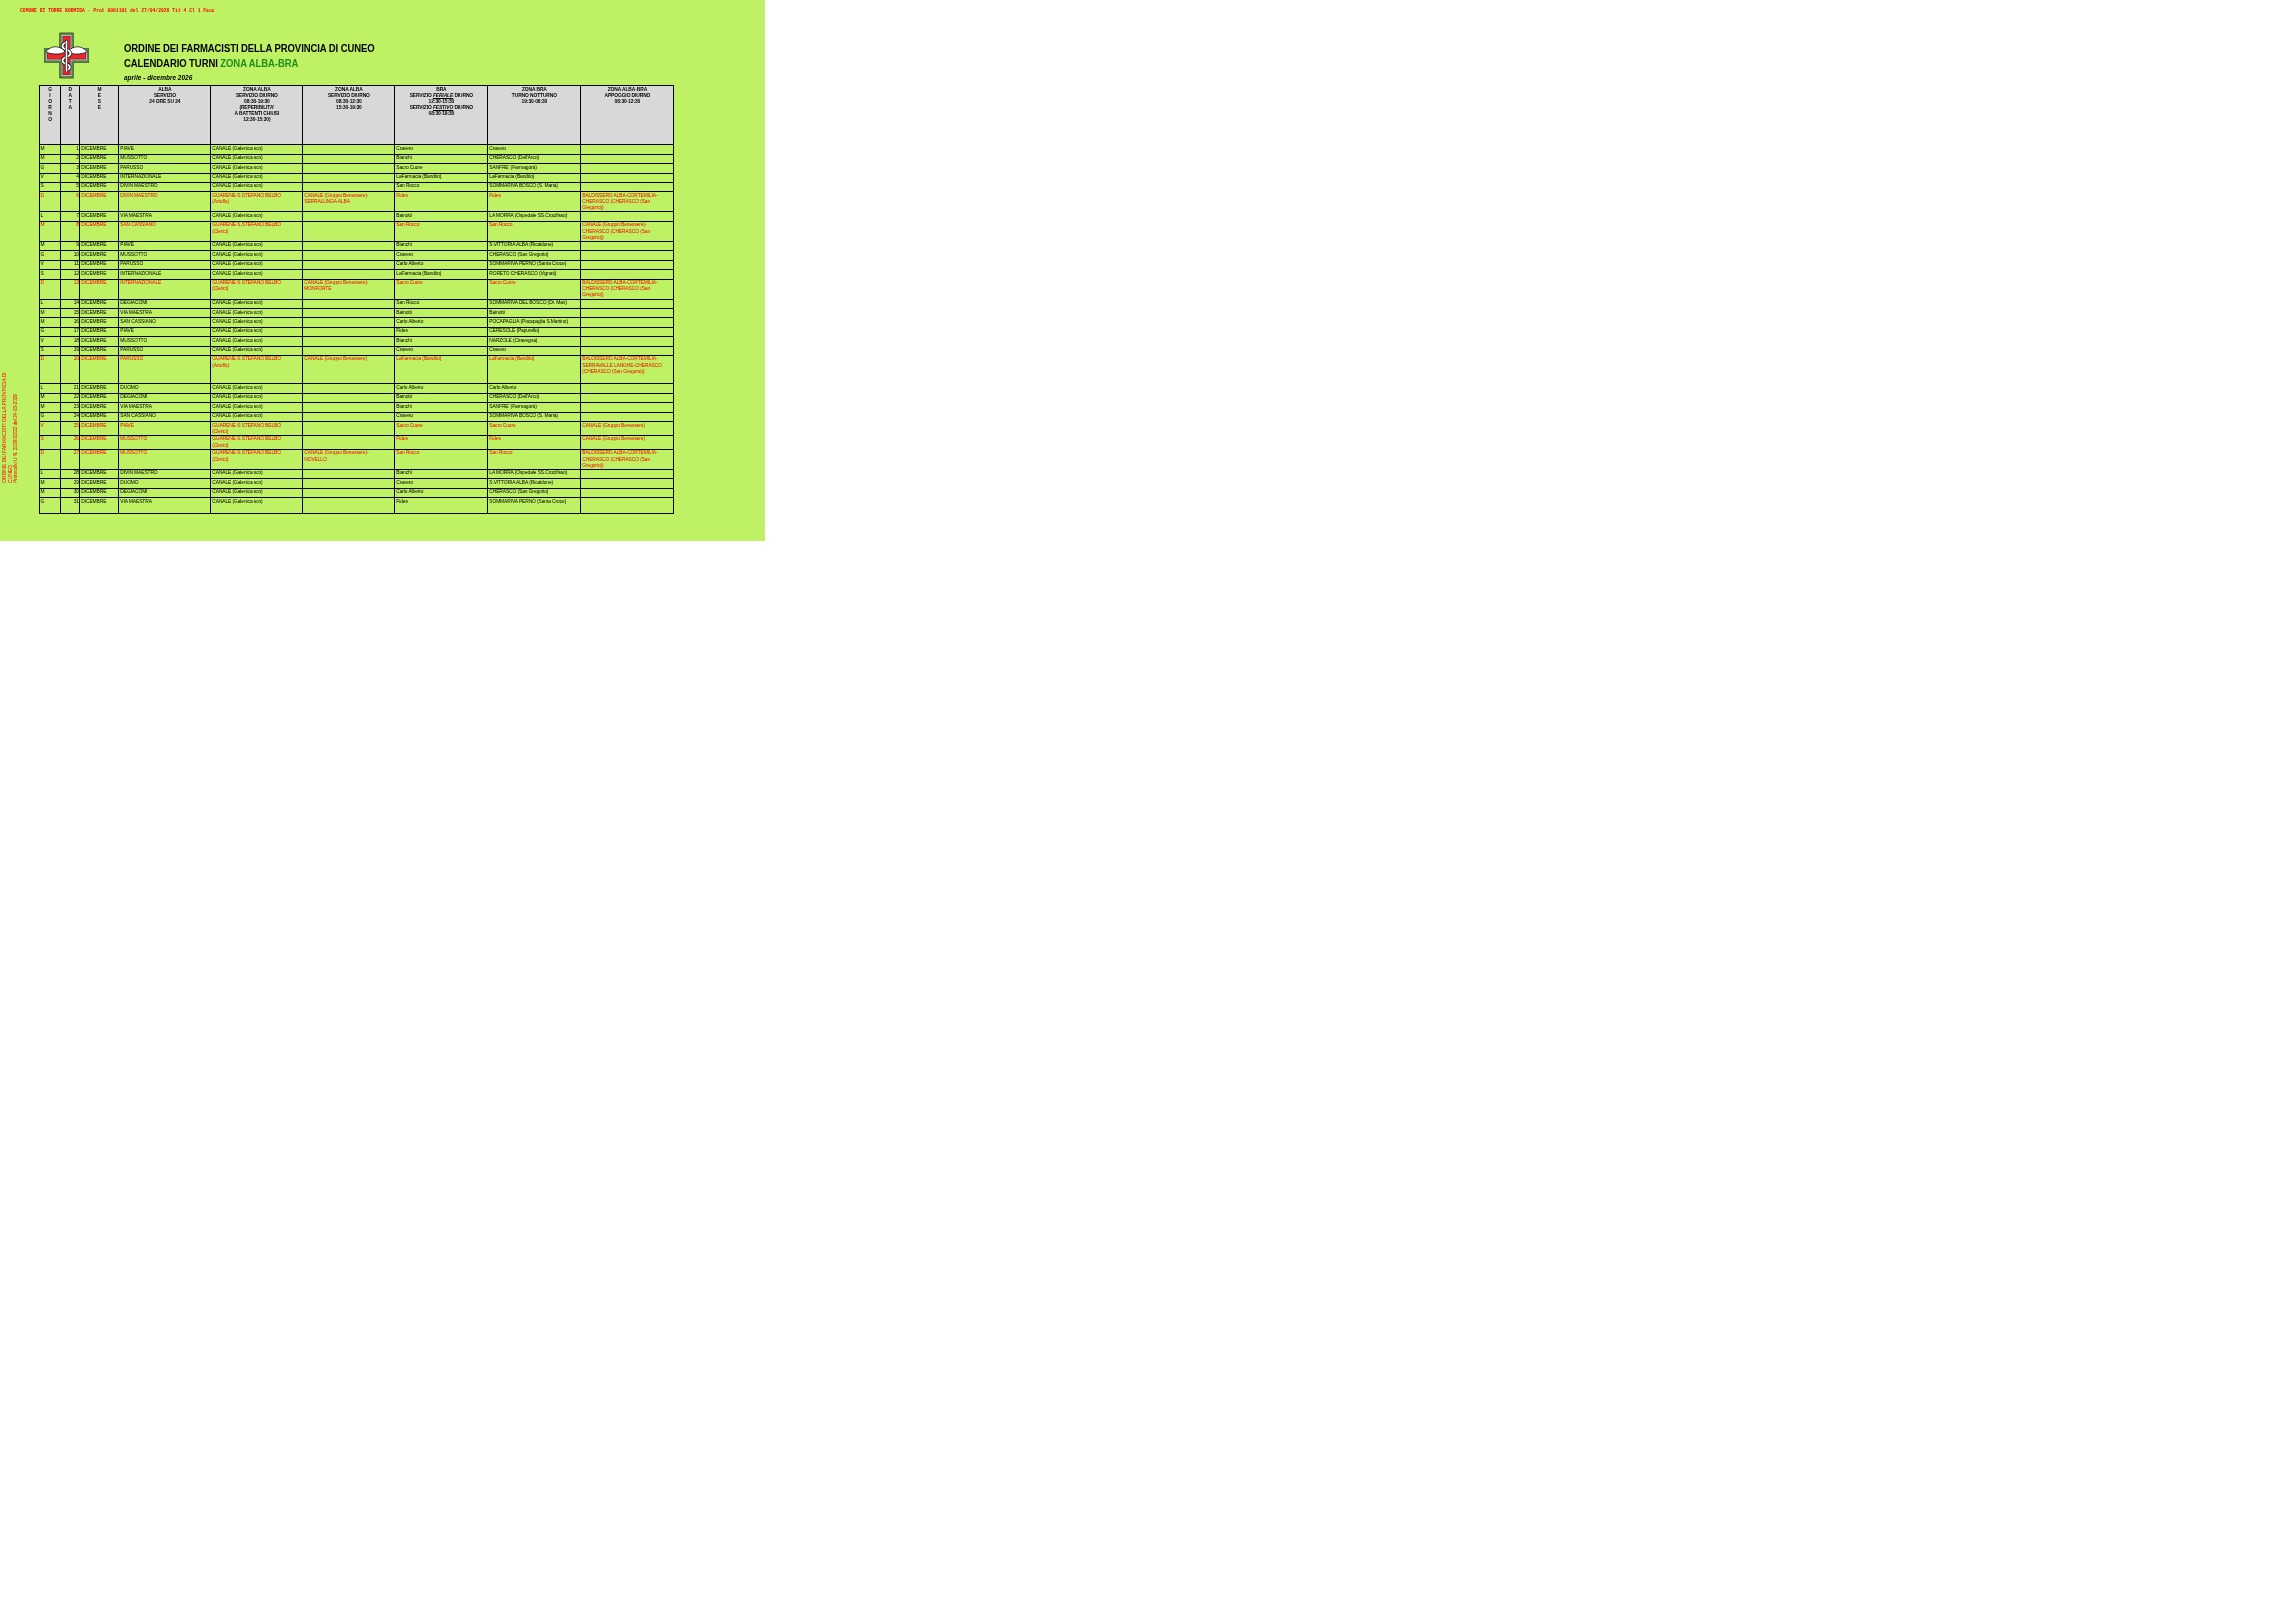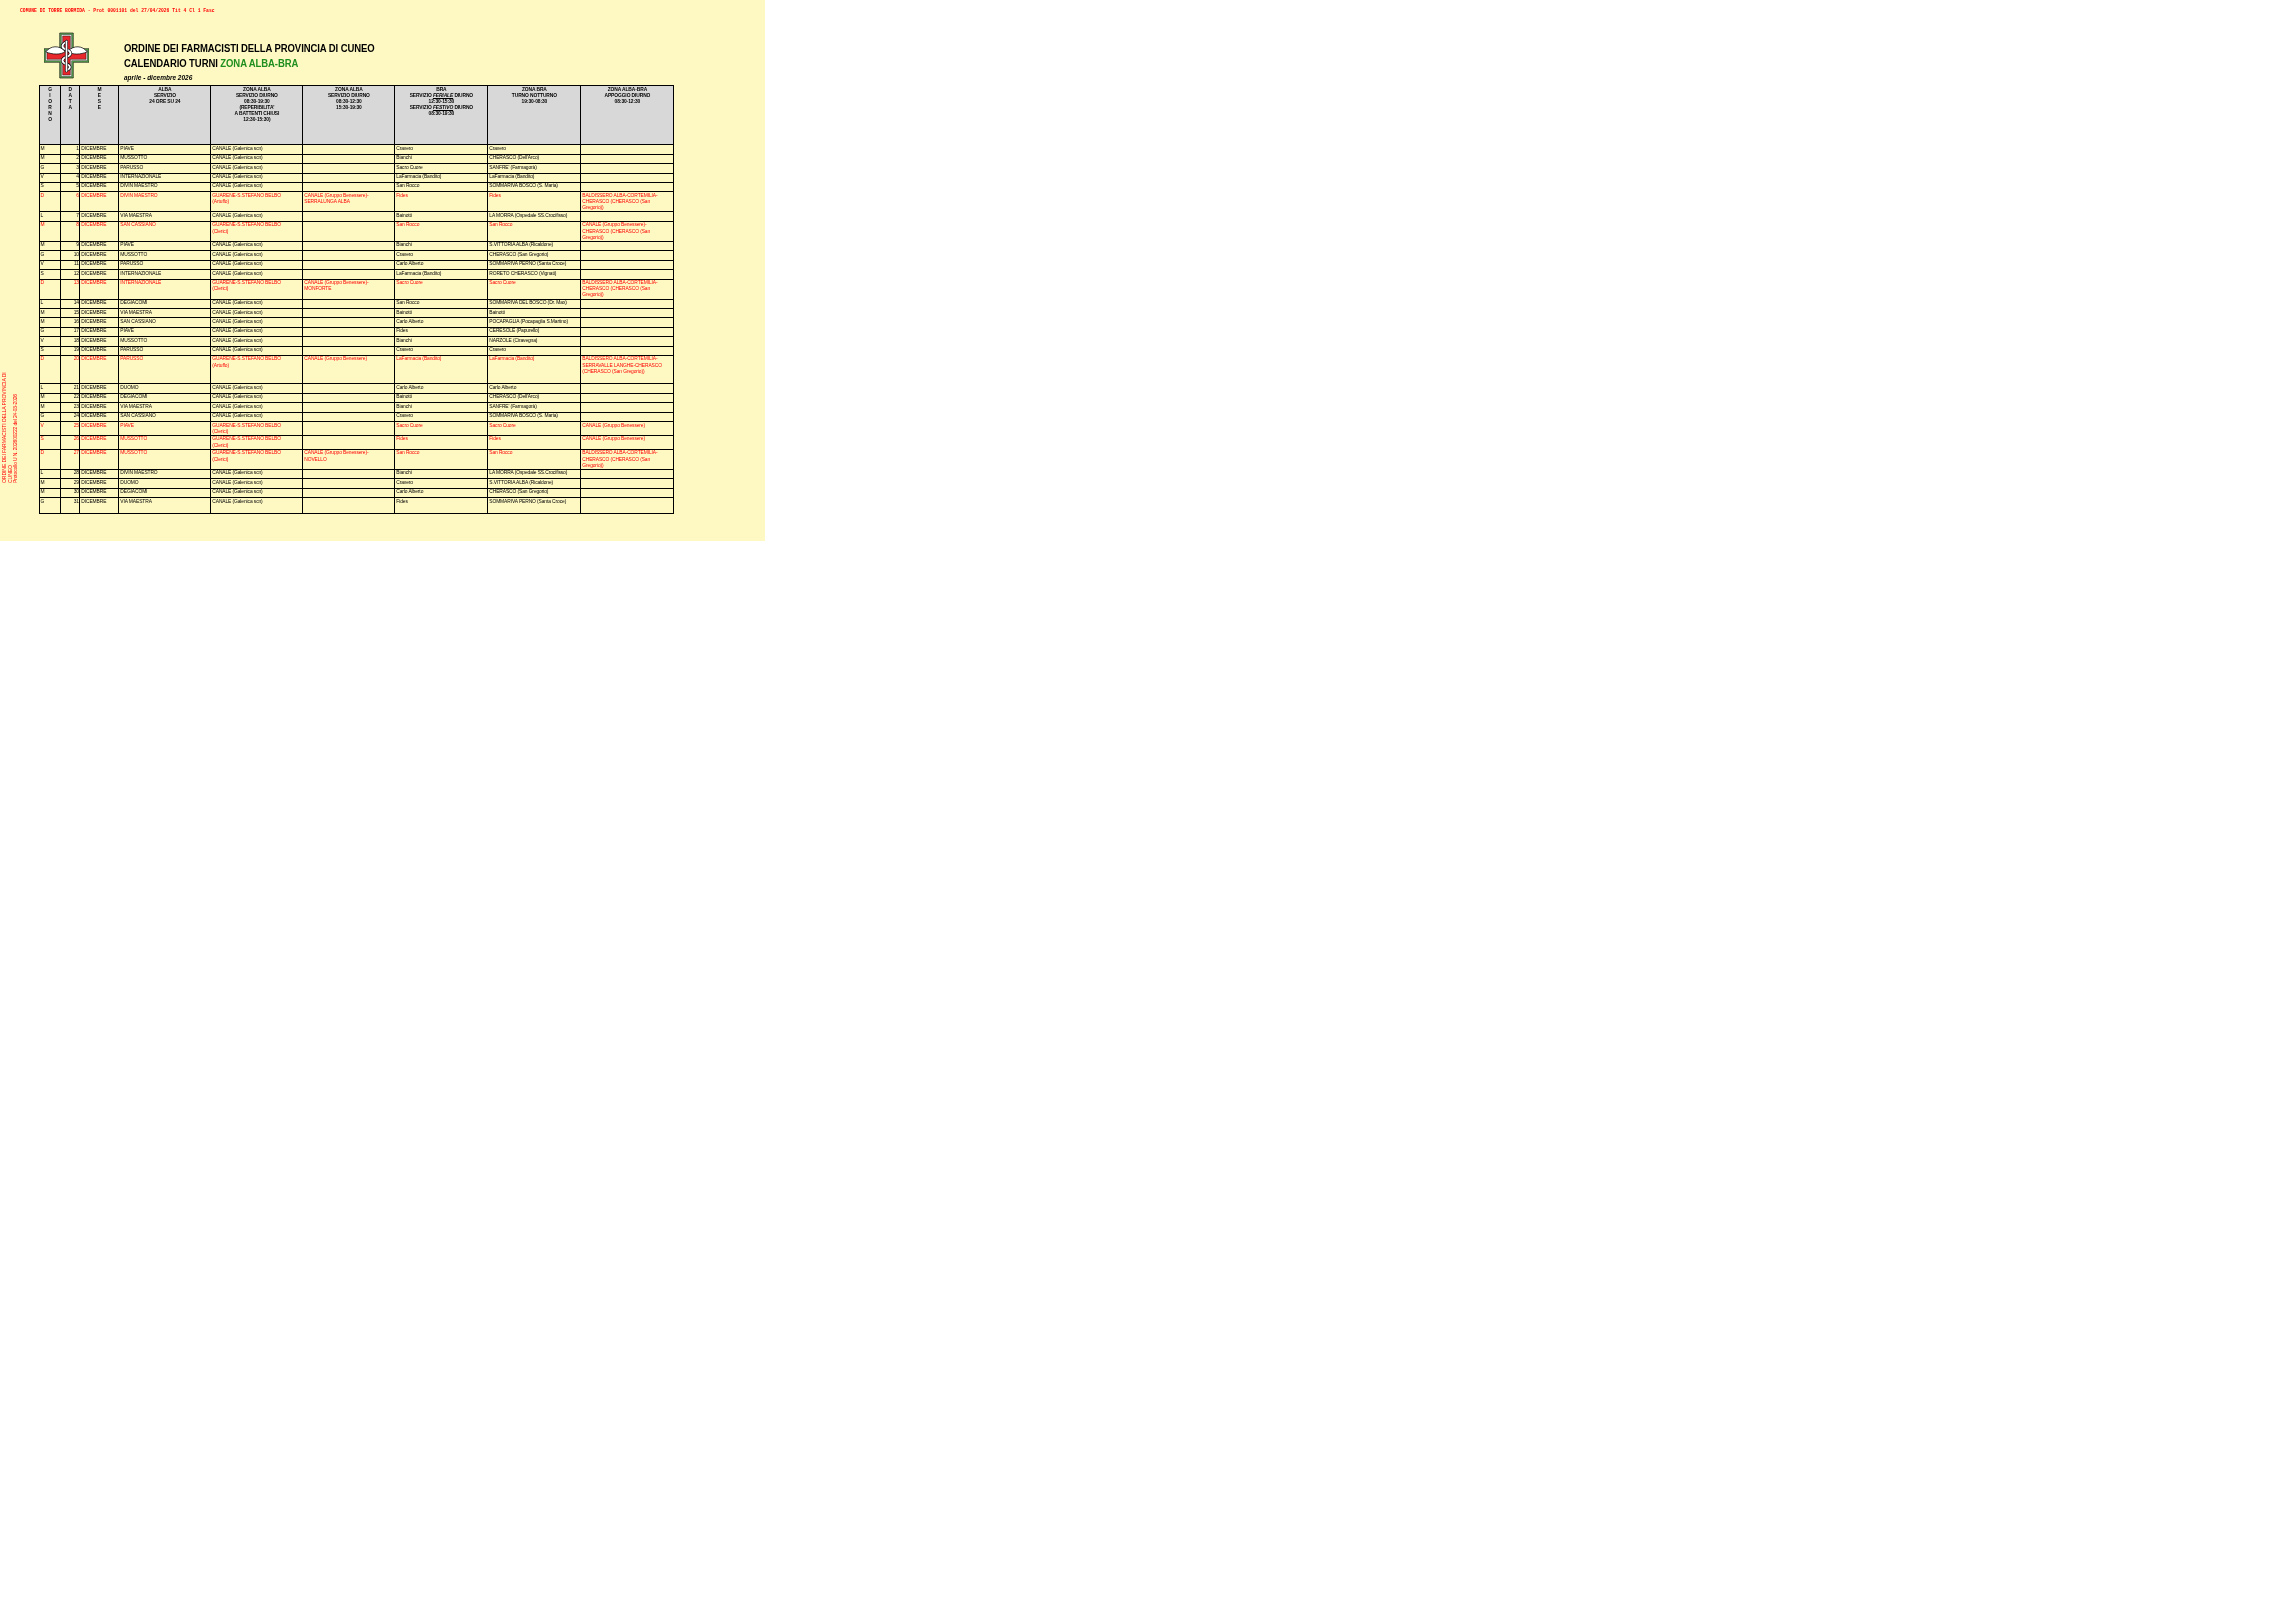--- a/index.html
+++ b/index.html
@@ -1,16 +1,16 @@
 <!DOCTYPE html>
 <html style="font-size:7.4px"><head>
 <meta charset="utf-8">
 <style>
   html,body{margin:0;padding:0;background:#fff;}
-  .page{position:relative;width:765px;height:541px;background:#fef9c3;overflow:hidden;
+  .page{position:relative;width:765px;height:541px;background:#bef264;overflow:hidden;
         font-family:"Liberation Sans",sans-serif;color:#000;text-decoration:underline;}
 
   
   .stamp-top{position:absolute;left:20px;top:7.4px;color:#FF0000;
              font-family:"Liberation Mono","DejaVu Sans Mono",monospace;
              font-weight:bold;font-size:5.6px;white-space:nowrap;
              transform:scaleX(0.84);transform-origin:0 0;}
 
   
   .stamp-side{position:absolute;left:1.4px;top:357px;height:126px;width:14px;

